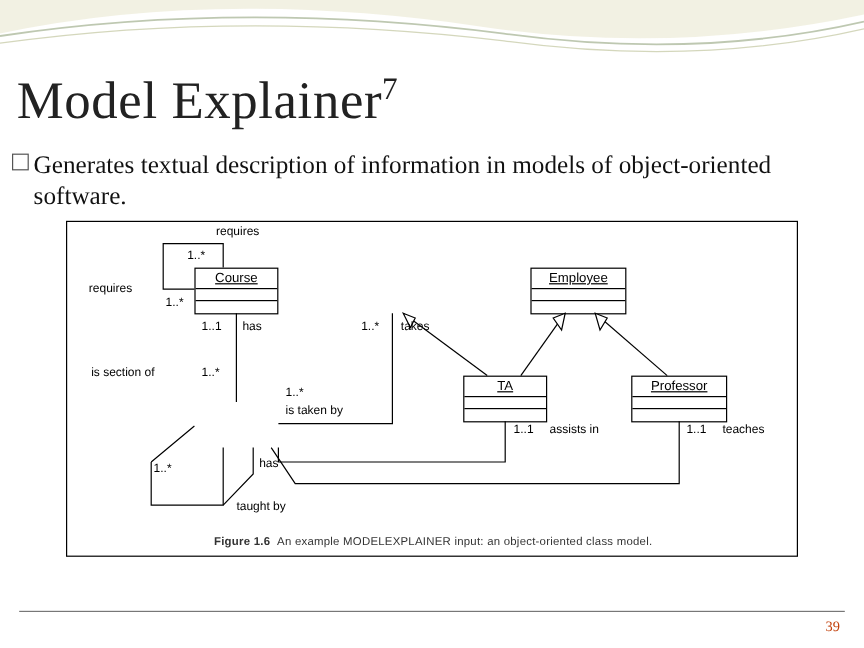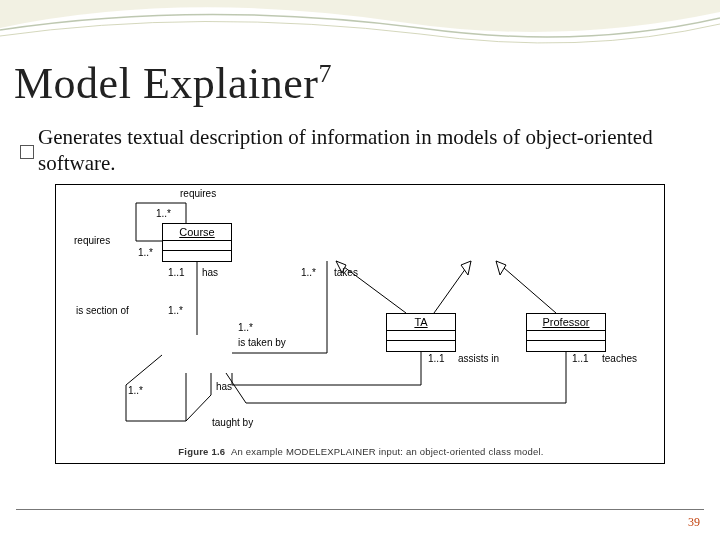--- a/index.html
+++ b/index.html
@@ -24,24 +24,24 @@
     left: 14px;
     font-size: 44px;
     color: #222;
     font-weight: normal;
     letter-spacing: 0.5px;
   }
   .title sup { font-size: 26px; vertical-align: super; }
   .bullet-row {
     position: absolute;
     top: 124px;
-    left: 20px;
+    left: 10px;
     width: 660px;
     display: flex;
-    align-items: center;
+    align-items: flex-start;
   }
   .bullet-box {
     width: 14px;
     height: 14px;
     border: 1.5px solid #555;
     background: #fff;
     flex-shrink: 0;
     margin-top: 4px;
     margin-right: 4px;
   }
@@ -134,20 +134,25 @@
 
 <div class="bullet-row">
   <span class="bullet-box"></span>
   <span class="bullet-text">Generates textual description of information in models of object-oriented software.</span>
 </div>
 
 <div class="diagram-frame">
 
   <div class="cls" style="left:106px; top:38px; width:70px;">
     <div class="namecell">Course</div>
+    <div class="compart"></div>
+      <div class="compart"></div>
+  </div>
+  <div class="cls" style="left:386px; top:38px; width:80px;">
+    <div class="namecell">Employee</div>
     <div class="compart"></div>
       <div class="compart"></div>
   </div>
   <div class="cls" style="left:330px; top:128px; width:70px;">
     <div class="namecell">TA</div>
     <div class="compart"></div>
       <div class="compart"></div>
   </div>
   <div class="cls" style="left:470px; top:128px; width:80px;">
     <div class="namecell">Professor</div>
@@ -187,21 +192,21 @@
   <div class="lbl" style="left:112px; top:82px;">1..1</div>
   <div class="lbl" style="left:146px; top:82px;">has</div>
   <div class="lbl" style="left:20px;  top:120px;">is section of</div>
   <div class="lbl" style="left:112px; top:120px;">1..*</div>
   <div class="lbl" style="left:245px; top:82px;">1..*</div>
   <div class="lbl" style="left:278px; top:82px;">takes</div>
   <div class="lbl" style="left:182px; top:152px;">is taken by</div>
   <div class="lbl" style="left:182px; top:137px;">1..*</div>
   <div class="lbl" style="left:160px; top:196px;">has</div>
   <div class="lbl" style="left:72px;  top:200px;">1..*</div>
-  <div class="lbl" style="left:112px; top:232px;padding-left:44px;">taught by</div>
+  <div class="lbl" style="left:97px; top:232px;padding-left:44px;">taught by</div>
   <div class="lbl" style="left:372px; top:168px;">1..1</div>
   <div class="lbl" style="left:402px; top:168px;">assists in</div>
   <div class="lbl" style="left:516px; top:168px;">1..1</div>
   <div class="lbl" style="left:546px; top:168px;">teaches</div>
 
   <div class="caption">
     <span class="figlabel">Figure 1.6</span>
     &nbsp;<span>An example MODELEXPLAINER input: an object-oriented class model.</span>
   </div>
 </div>

